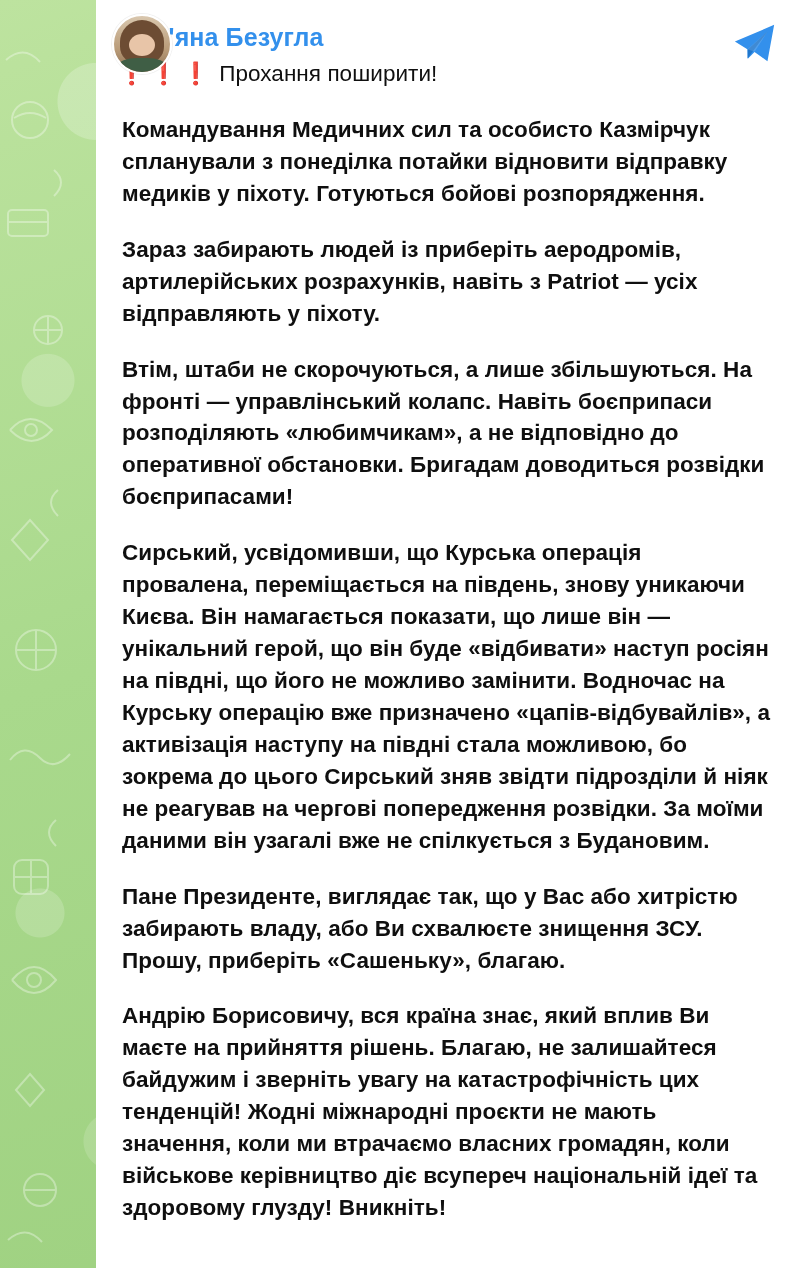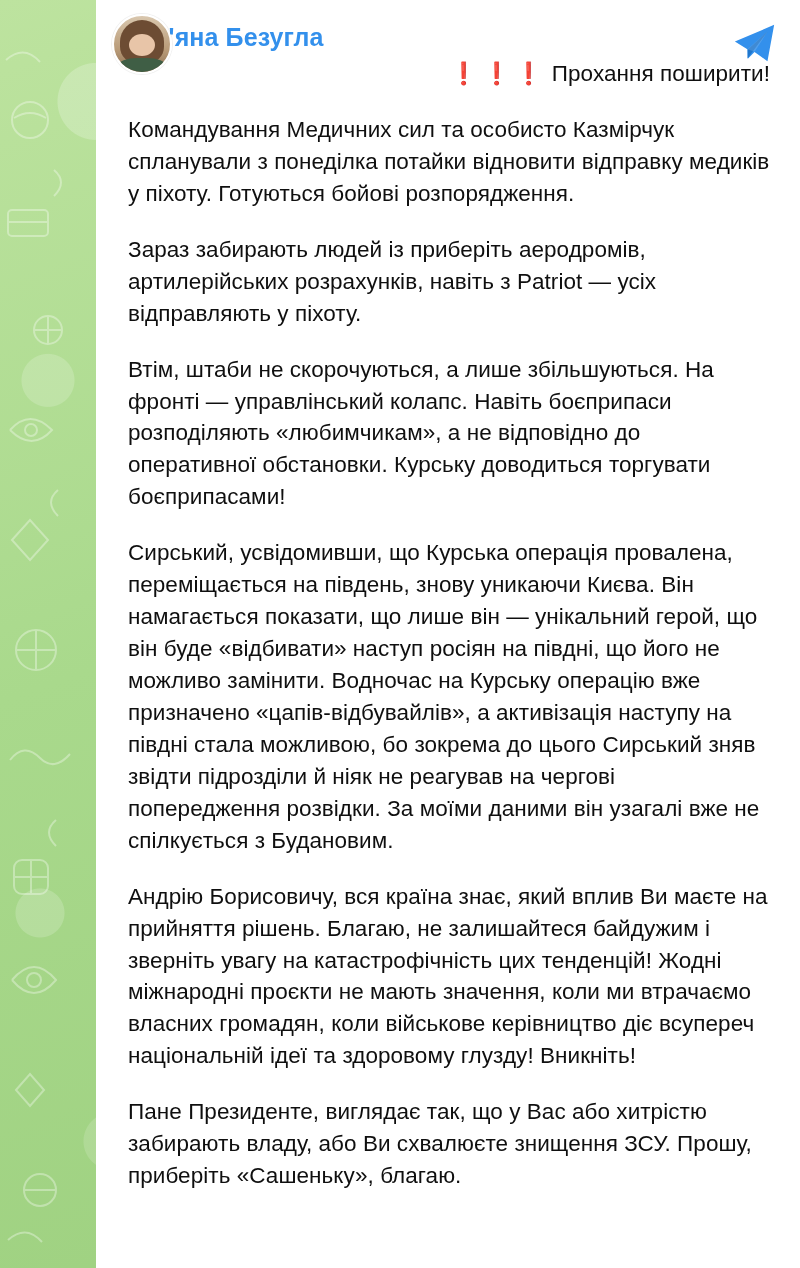--- a/index.html
+++ b/index.html
@@ -101,28 +101,28 @@
   }
 
   .body {
     color: #0f0f0f;
     font-size: 22.5px;
     line-height: 1.42;
     letter-spacing: 0.05px;
   }
 
   .para {
-    margin: 0 0 24px 10px;
+    margin: 0 0 24px 4px;
     white-space: pre-wrap;
+    font-weight: bold;
   }
   .para:last-child { margin-bottom: 0; }
 
   .headline {
     margin: 0 0 24px 0;
-    text-align: right;
   }
   .bangs {
     color: #e8392a;
     font-size: 22px;
     letter-spacing: 5px;
     margin-right: 4px;
   }
 </style>
 </head>
 <body>
@@ -174,20 +174,20 @@
     <div class="author">Мар'яна Безугла</div>
 
     <div class="body">
 
       <div class="headline">
         <span class="bangs">❗❗❗</span><span>Прохання поширити!</span>
       </div>
 
       <p class="para">Командування Медичних сил та особисто Казмірчук спланували з понеділка потайки відновити відправку медиків у піхоту. Готуються бойові розпорядження.</p>
       <p class="para">Зараз забирають людей із приберіть аеродромів, артилерійських розрахунків, навіть з Patriot — усіх відправляють у піхоту.</p>
-      <p class="para">Втім, штаби не скорочуються, а лише збільшуються. На фронті — управлінський колапс. Навіть боєприпаси розподіляють «любимчикам», а не відповідно до оперативної обстановки. Курську доводиться торгувати боєприпасами!</p>
+      <p class="para">Втім, штаби не скорочуються, а лише збільшуються. На фронті — управлінський колапс. Навіть боєприпаси розподіляють «любимчикам», а не відповідно до оперативної обстановки. Бригадам доводиться розвідки боєприпасами!</p>
       <p class="para">Сирський, усвідомивши, що Курська операція провалена, переміщається на південь, знову уникаючи Києва. Він намагається показати, що лише він — унікальний герой, що він буде «відбивати» наступ росіян на півдні, що його не можливо замінити. Водночас на Курську операцію вже призначено «цапів-відбувайлів», а активізація наступу на півдні стала можливою, бо зокрема до цього Сирський зняв звідти підрозділи й ніяк не реагував на чергові попередження розвідки. За моїми даними він узагалі вже не спілкується з Будановим.</p>
+      <p class="para">Пане Президенте, виглядає так, що у Вас або хитрістю забирають владу, або Ви схвалюєте знищення ЗСУ. Прошу, приберіть «Сашеньку», благаю.</p>
       <p class="para">Андрію Борисовичу, вся країна знає, який вплив Ви маєте на прийняття рішень. Благаю, не залишайтеся байдужим і зверніть увагу на катастрофічність цих тенденцій! Жодні міжнародні проєкти не мають значення, коли ми втрачаємо власних громадян, коли військове керівництво діє всупереч національній ідеї та здоровому глузду! Вникніть!</p>
-      <p class="para">Пане Президенте, виглядає так, що у Вас або хитрістю забирають владу, або Ви схвалюєте знищення ЗСУ. Прошу, приберіть «Сашеньку», благаю.</p>
 
     </div>
   </div>
 </div>
 
 </body></html>

